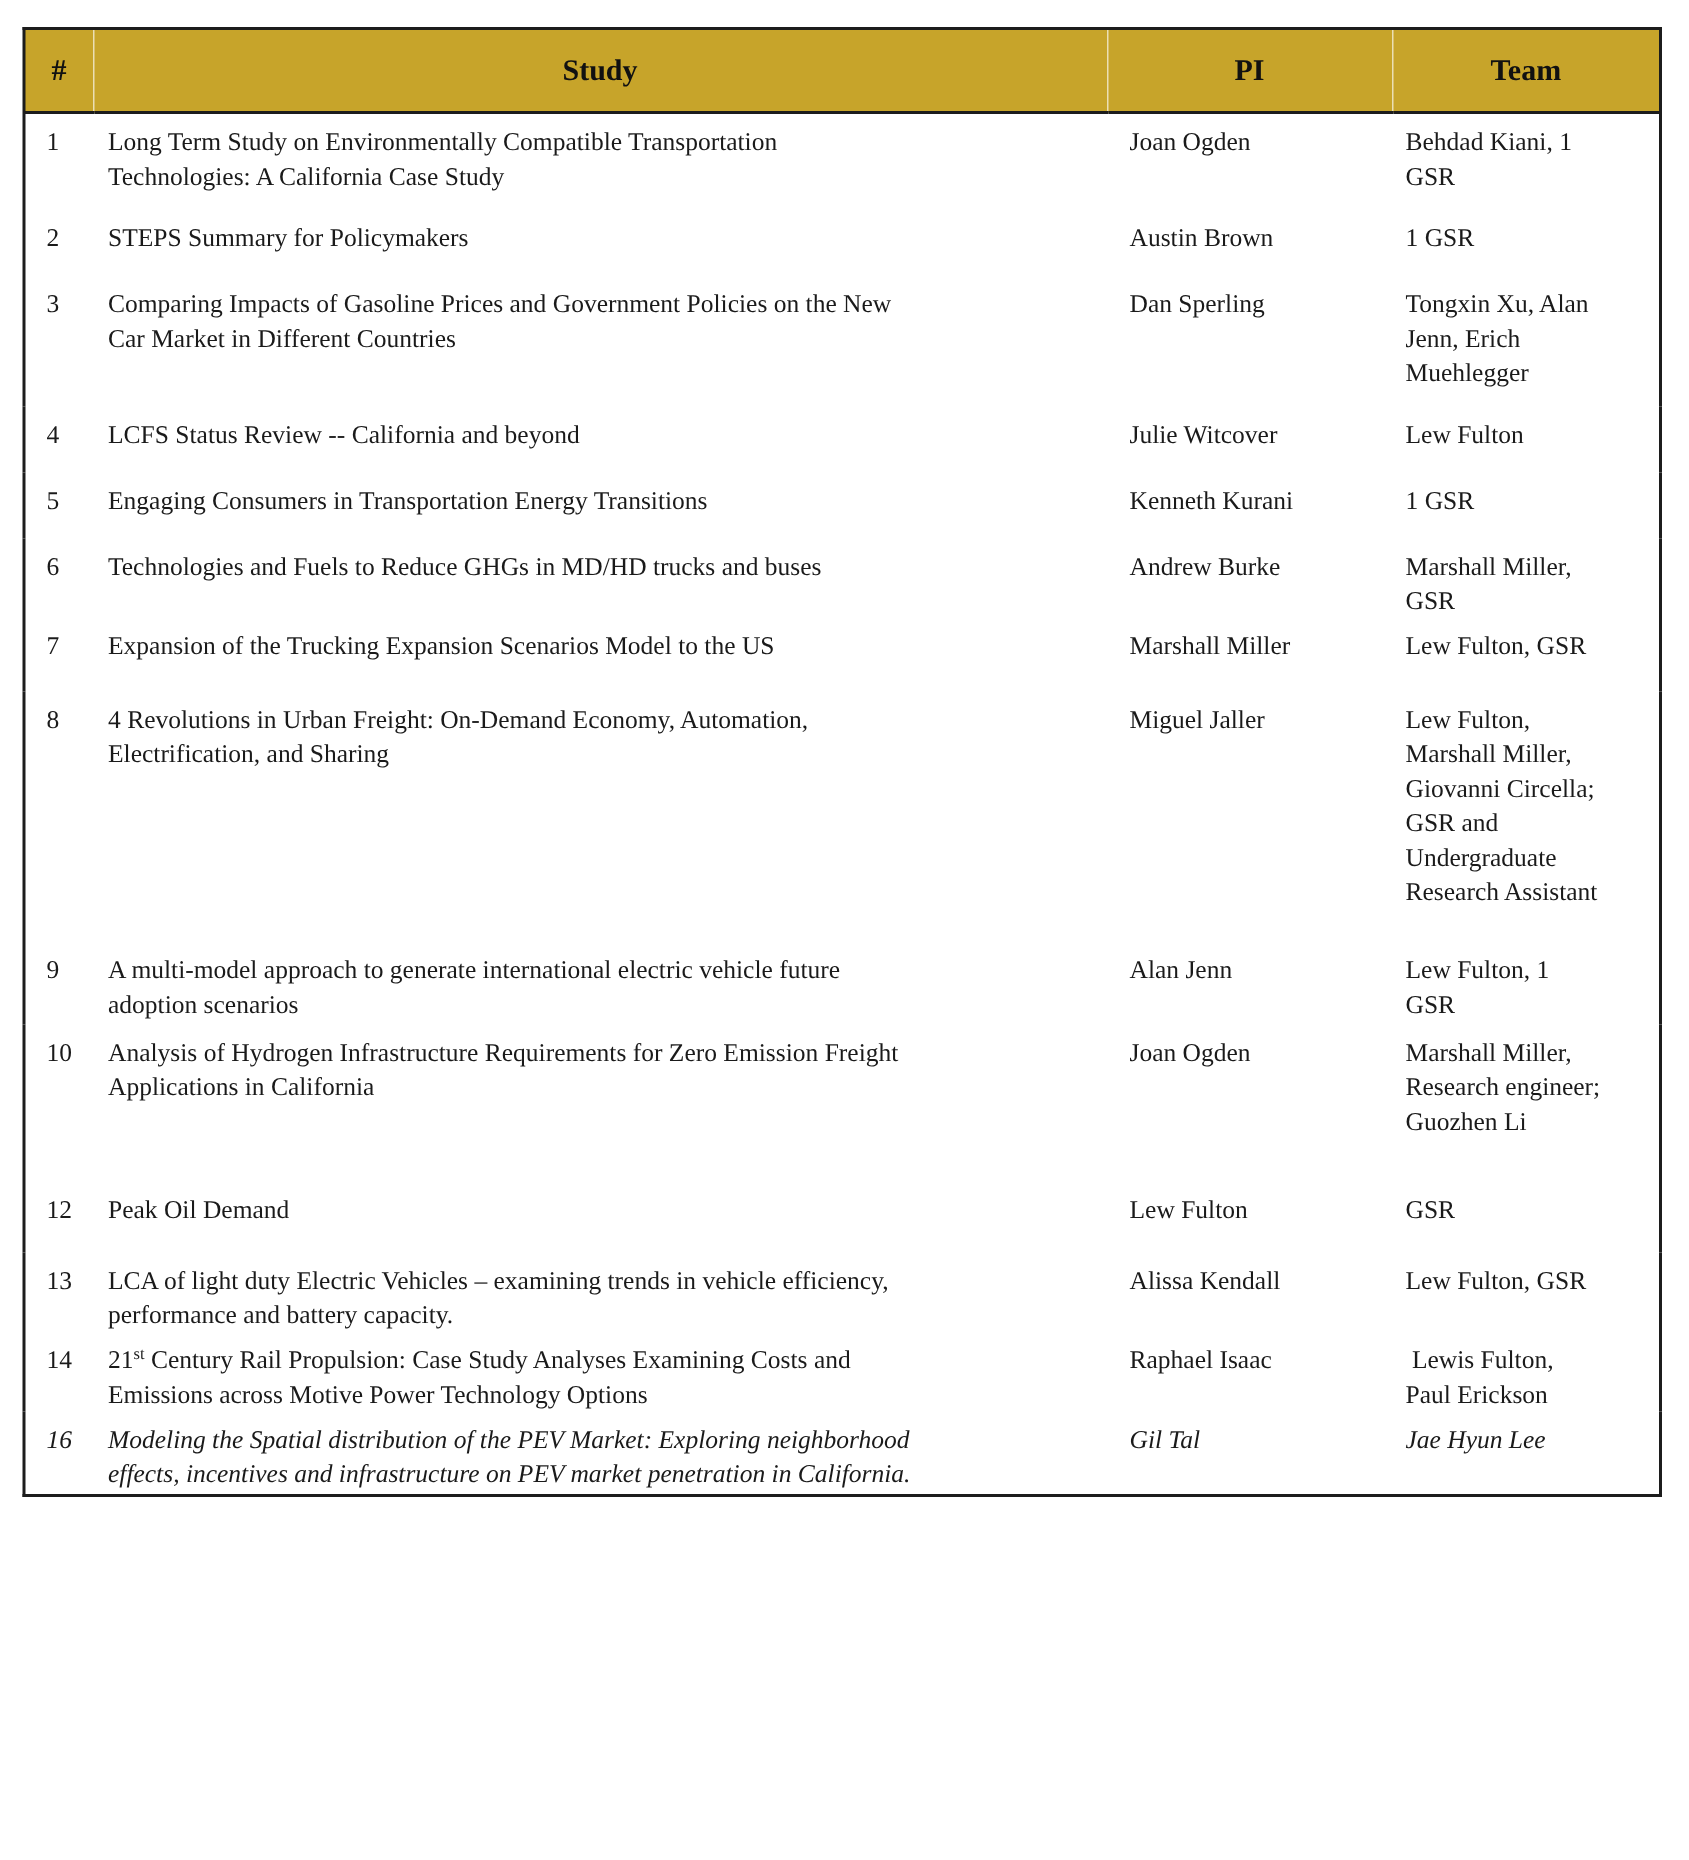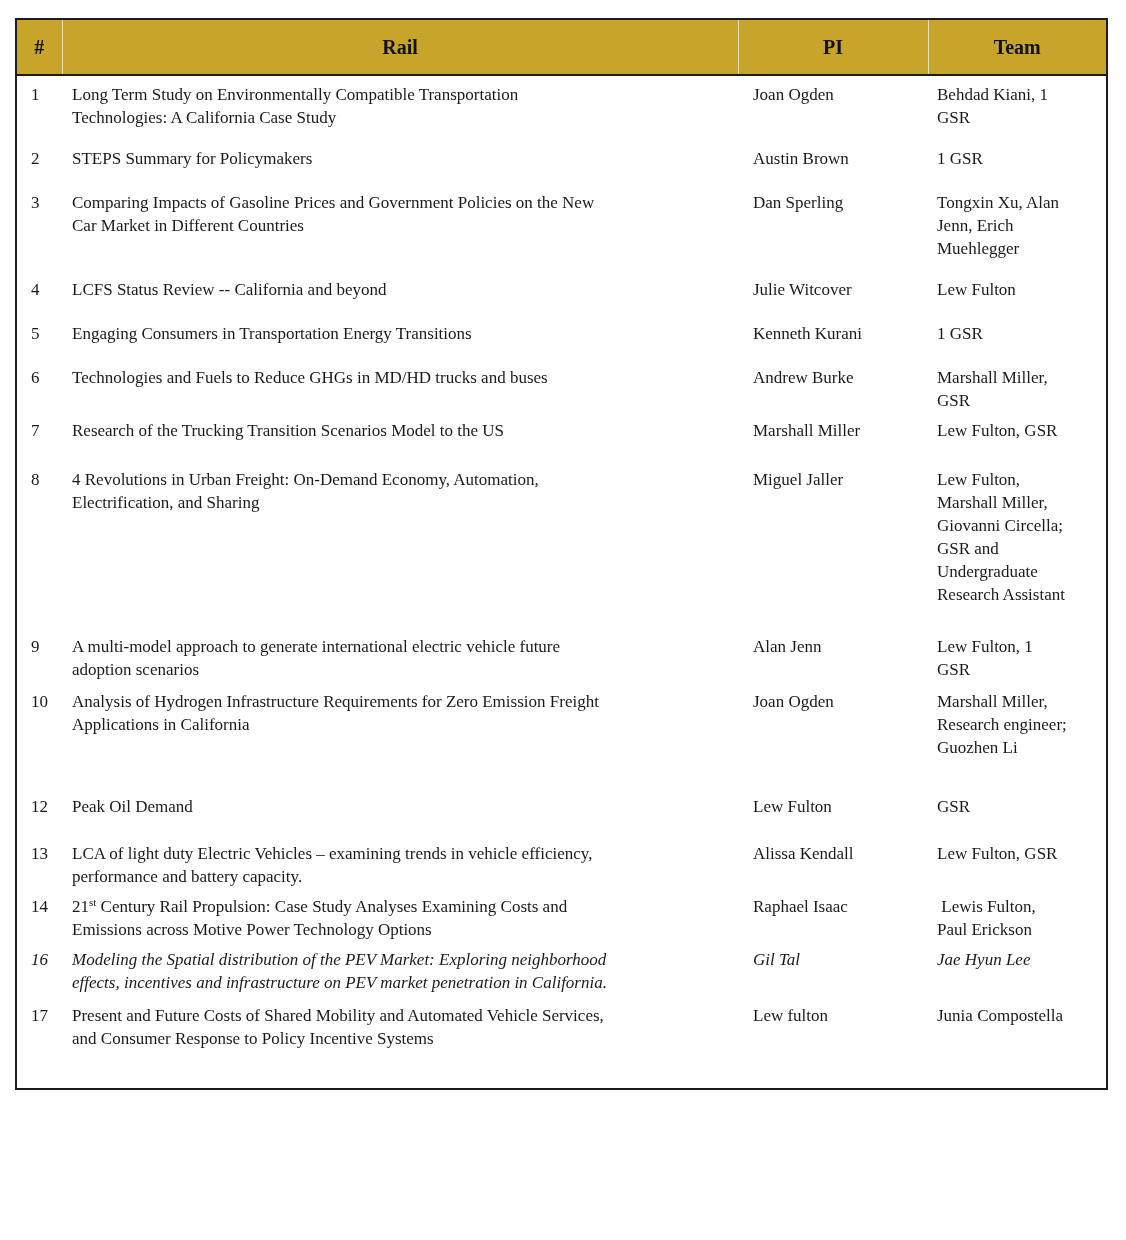--- a/index.html
+++ b/index.html
@@ -62,21 +62,21 @@
   <table class="projects-table">
     <colgroup>
       <col class="c-num">
         <col class="c-title">
         <col class="c-pi">
         <col class="c-team">
     </colgroup>
     <thead>
       <tr>
         <th>#</th>
-        <th>Rail</th>
+        <th>Study</th>
         <th>PI</th>
         <th>Team</th>
       </tr>
     </thead>
     <tbody>
         <tr>
           <td class="col-num">1</td>
           <td class="col-title">Long Term Study on Environmentally Compatible Transportation
 Technologies: A California Case Study</td>
           <td class="col-pi">Joan Ogden</td>
@@ -112,21 +112,21 @@
         </tr>
         <tr>
           <td class="col-num">6</td>
           <td class="col-title">Technologies and Fuels to Reduce GHGs in MD/HD trucks and buses</td>
           <td class="col-pi">Andrew Burke</td>
           <td class="col-team">Marshall Miller,
 GSR</td>
         </tr>
         <tr>
           <td class="col-num">7</td>
-          <td class="col-title">Research of the Trucking Transition Scenarios Model to the US</td>
+          <td class="col-title">Expansion of the Trucking Expansion Scenarios Model to the US</td>
           <td class="col-pi">Marshall Miller</td>
           <td class="col-team">Lew Fulton, GSR</td>
         </tr>
         <tr>
           <td class="col-num">8</td>
           <td class="col-title">4 Revolutions in Urban Freight: On-Demand Economy, Automation,
 Electrification, and Sharing</td>
           <td class="col-pi">Miguel Jaller</td>
           <td class="col-team">Lew Fulton,
 Marshall Miller,
@@ -173,22 +173,15 @@
           <td class="col-team">&nbsp;Lewis Fulton,
 Paul Erickson</td>
         </tr>
         <tr>
           <td class="col-num">16</td>
           <td class="col-title">Modeling the Spatial distribution of the PEV Market: Exploring neighborhood
 effects, incentives and infrastructure on PEV market penetration in California.</td>
           <td class="col-pi">Gil Tal</td>
           <td class="col-team">Jae Hyun Lee</td>
         </tr>
-        <tr>
-          <td class="col-num">17</td>
-          <td class="col-title">Present and Future Costs of Shared Mobility and Automated Vehicle Services,
-and Consumer Response to Policy Incentive Systems</td>
-          <td class="col-pi">Lew fulton</td>
-          <td class="col-team">Junia Compostella</td>
-        </tr>
       </tbody>
   </table>
 </div>
 
 </body></html>

